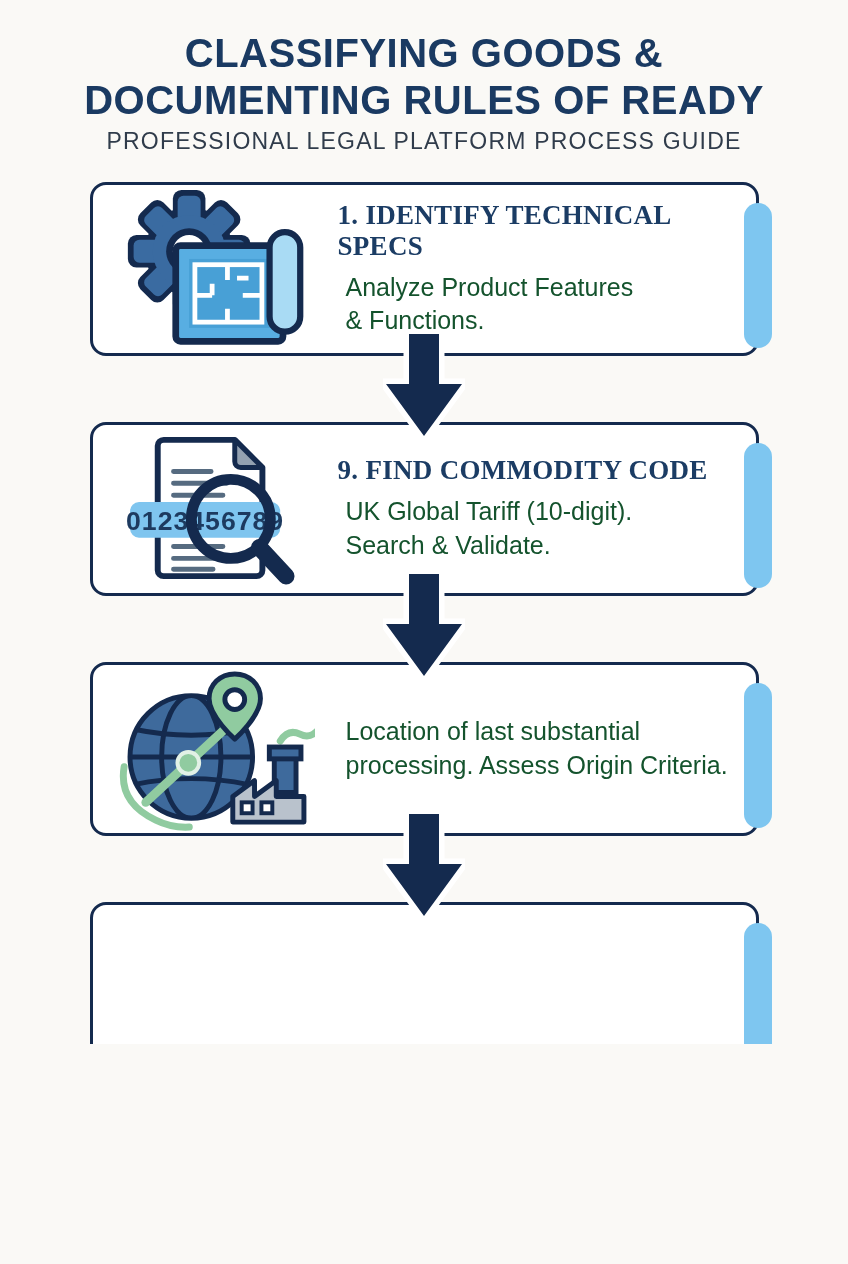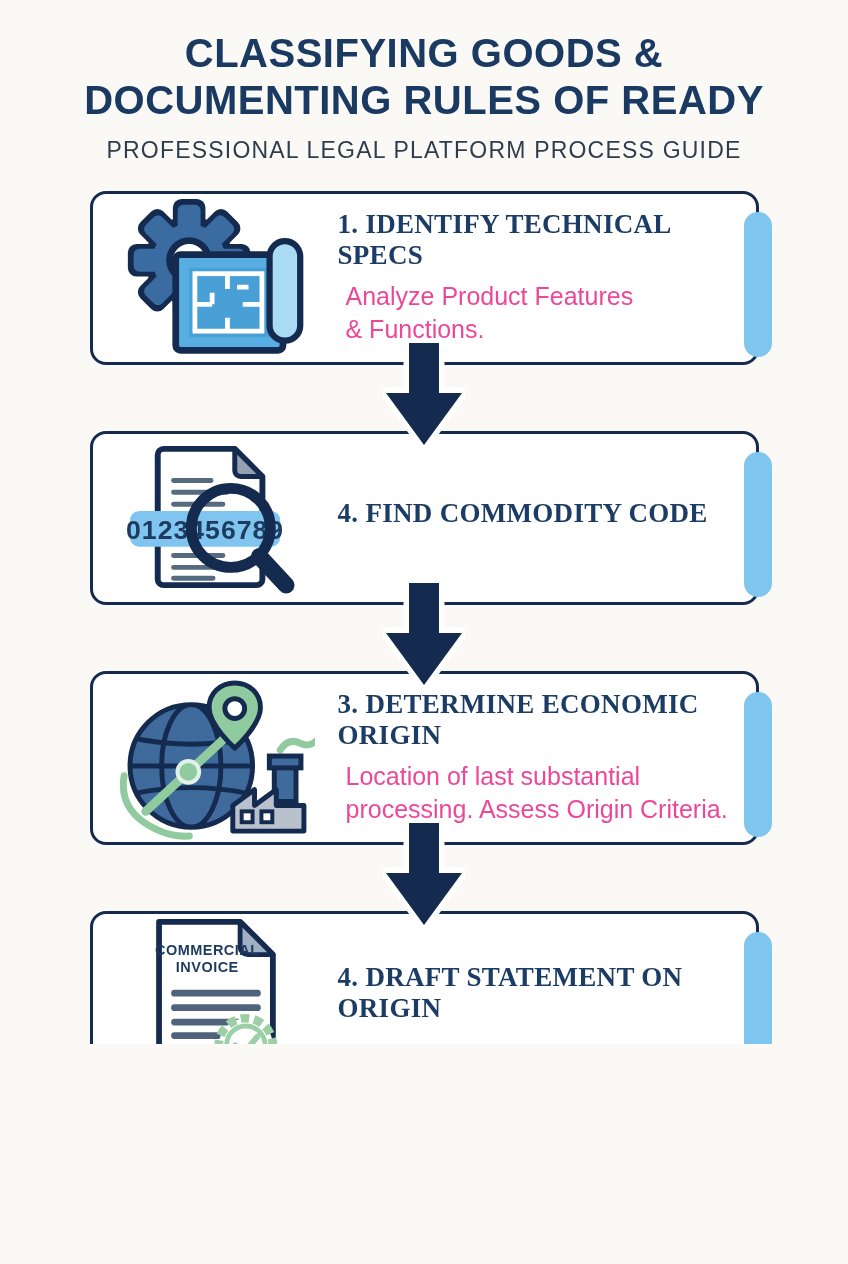--- a/index.html
+++ b/index.html
@@ -10,21 +10,21 @@
   }
   .page { width:848px; height:1044px; background:#faf9f6; overflow:hidden; }
 
   
   .header { padding-top:30px; text-align:center; }
   .title {
     font-size:40px; line-height:1.17; font-weight:bold;
     color:#1a3a62; letter-spacing:0.5px;
   }
   .subtitle {
-    margin-top:13px; font-size:23px; color:#303c4b; letter-spacing:1.2px;
+    margin-top:4px; font-size:23px; color:#303c4b; letter-spacing:1.2px;
     font-weight:normal;
   }
 
   
   .steps { position:relative; width:669px; margin:27px auto 0; }
 
   .step-box {
     position:relative; height:174px; margin-bottom:66px;
     background:#ffffff; border:3.5px solid #142a4e; border-radius:16px;
     display:flex; align-items:center; z-index:1;
@@ -36,21 +36,21 @@
   }
 
   .icon-wrap { width:245px; height:100%; display:flex; align-items:center; justify-content:center; flex:0 0 245px; }
   .text-wrap { flex:1 1 auto; padding-right:14px; }
   .step-title {
     font-size:27px; font-weight:bold; color:#1b3c64; letter-spacing:0.3px;
     margin-bottom:9px;
     font-family:Liberation Serif, serif;
   }
   .step-desc {
-    font-size:25px; color:#ec4899; line-height:1.34; white-space:pre-line;
+    font-size:25px; color:#14532d; line-height:1.34; white-space:pre-line;
     padding-left:8px;
   }
 
   
   .arrow {
     position:absolute; left:50%; transform:translateX(-50%);
     width:82px; height:104px; z-index:3;
   }
   .a1 { top:152px; } .a2 { top:392px; } .a3 { top:632px; } .a4 { top:872px; }
 
@@ -129,21 +129,23 @@
             <rect x="6" y="73" width="152" height="36" rx="9" fill="#7fc5ef"></rect>
             <text x="82" y="101" text-anchor="middle" font-size="27" font-weight="bold" fill="#1d3a5f" letter-spacing="1">0123456789</text>
           </g>
           <g>
             <circle cx="108" cy="90" r="40" fill="none" stroke="#142a4e" stroke-width="11"></circle>
             <line x1="137" y1="119" x2="164" y2="148" stroke="#142a4e" stroke-width="17" stroke-linecap="round"></line>
           </g>
         </svg>
       </div>
       <div class="text-wrap">
-        <div class="step-title">4. FIND COMMODITY CODE</div>
+        <div class="step-title">9. FIND COMMODITY CODE</div>
+        <div class="step-desc">UK Global Tariff (10-digit).
+Search &amp; Validate.</div>
       </div>
     </div>
 
     <div class="step-box">
       <div class="icon-wrap">
         <svg width="200" height="166" viewBox="0 0 200 168">
           <defs>
               <clipPath id="gclip">
                 <circle cx="76" cy="92" r="62"></circle>
               </clipPath>
@@ -168,47 +170,27 @@
           <g>
             <rect x="160" y="88" width="22" height="40" fill="#3e6a9c" stroke="#142a4e" stroke-width="5"></rect>
             <rect x="155" y="82" width="32" height="12" fill="#3e6a9c" stroke="#142a4e" stroke-width="5"></rect>
             <path d="M118,158 V132 L140,116 V132 L162,116 V132 H190 V158 Z" fill="#b9c2cc" stroke="#142a4e" stroke-width="5" stroke-linejoin="round"></path>
             <rect x="127" y="138" width="11" height="11" fill="#ffffff" stroke="#142a4e" stroke-width="4"></rect>
             <rect x="147" y="138" width="11" height="11" fill="#ffffff" stroke="#142a4e" stroke-width="4"></rect>
           </g>
         </svg>
       </div>
       <div class="text-wrap">
-        <div class="step-title">3. DETERMINE ECONOMIC ORIGIN</div>
         <div class="step-desc">Location of last substantial
 processing. Assess Origin Criteria.</div>
       </div>
     </div>
 
     <div class="step-box">
-      <div class="icon-wrap">
-        <svg width="158" height="164" viewBox="0 0 160 170">
-          <g>
-            <path d="M22,6 H106 L140,40 V152 a8,8 0 0 1 -8,8 H30 a8,8 0 0 1 -8,-8 Z" fill="#ffffff" stroke="#142a4e" stroke-width="6" stroke-linejoin="round"></path>
-            <path d="M106,6 L140,40 H114 a8,8 0 0 1 -8,-8 Z" fill="#9fb0c4" stroke="#142a4e" stroke-width="5" stroke-linejoin="round"></path>
-            <text x="72" y="40" text-anchor="middle" font-size="15" font-weight="bold" fill="#1d3a5f" letter-spacing="0.5">COMMERCIAL</text>
-            <text x="72" y="58" text-anchor="middle" font-size="15" font-weight="bold" fill="#1d3a5f" letter-spacing="0.5">INVOICE</text>
-            <path d="M38,80 H124 M38,95 H124 M38,110 H104 M38,124 H88" stroke="#4f637c" stroke-width="7" stroke-linecap="round" fill="none"></path>
-          </g>
-          <path d="M30,152 q8,-24 18,-12 q4,7 -3,14 q14,-18 20,-9 q4,7 14,1" fill="none" stroke="#9ccfa5" stroke-width="4" stroke-linecap="round"></path>
-          <path d="M24,157 h4 M58,159 h34" stroke="#4f637c" stroke-width="3" stroke-linecap="round"></path>
-          <g>
-            <circle cx="112" cy="134" r="28" fill="#ffffff" stroke="#9ccfa5" stroke-width="9" stroke-dasharray="9 5"></circle>
-            <circle cx="112" cy="134" r="20" fill="#ffffff" stroke="#9ccfa5" stroke-width="5"></circle>
-            <path d="M101,134 l8,9 l15,-18" fill="none" stroke="#9ccfa5" stroke-width="6" stroke-linecap="round" stroke-linejoin="round"></path>
-          </g>
-        </svg>
-      </div>
-      <div class="text-wrap">
-        <div class="step-title">4. DRAFT STATEMENT ON ORIGIN</div>
+      <div class="text-wrap">
       </div>
     </div>
 
     <div class="complete-box">
       <div class="complete-line">
         <svg width="31" height="31" viewBox="0 0 34 34">
           <circle cx="17" cy="17" r="13" fill="none" stroke="#90cba0" stroke-width="4" stroke-dasharray="70 12" stroke-linecap="round" transform="rotate(80 17 17)"></circle>
           <path d="M10,17 l5,6 l12,-13" fill="none" stroke="#90cba0" stroke-width="4" stroke-linecap="round" stroke-linejoin="round"></path>
         </svg>
         <span>PROCESS COMPLETE.</span>

